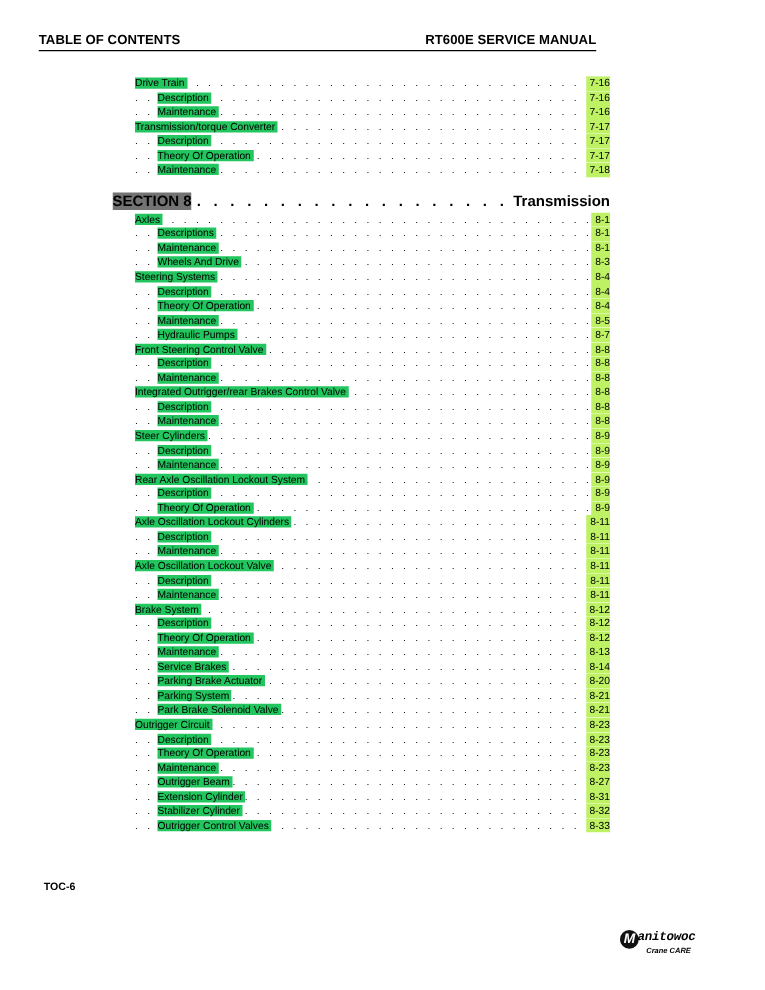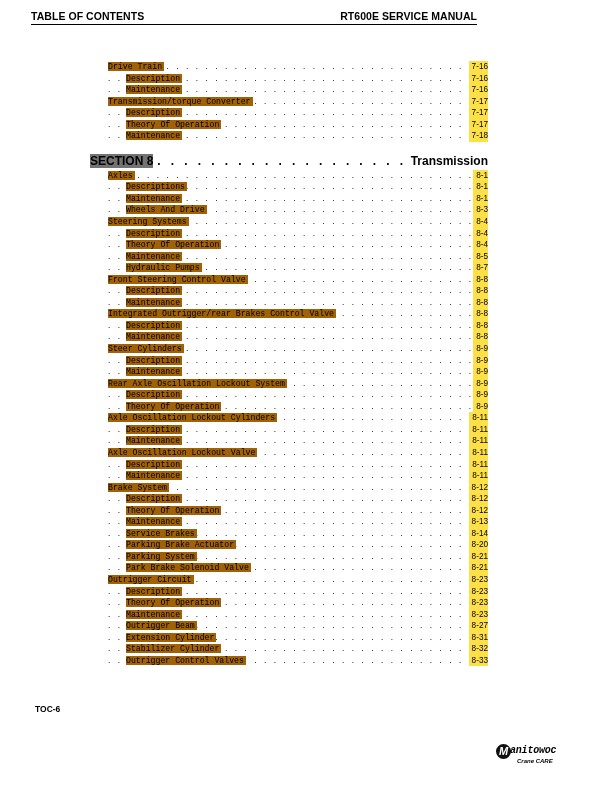--- a/index.html
+++ b/index.html
@@ -1,42 +1,42 @@
 <!DOCTYPE html>
 <html><head>
   <meta charset="utf-8">
   <style>
     html, body { margin: 0; padding: 0; background: #ffffff; }
     body {
       width: 612px; height: 792px; position: relative; overflow: hidden;
       font-family: "Liberation Sans", sans-serif; color: #000;
     }
     .header {
-      position: absolute; left: 31px; top: 8px; width: 446px; height: 16px;
+      position: absolute; left: 31px; top: 24px; width: 446px; height: 16px;
       border-bottom: 1.2px solid #000;
     }
     .header .left, .header .right {
       position: absolute; top: 2px; font-weight: bold; font-size: 10.5px; letter-spacing: 0.05px;
     }
     .header .left { left: 0; }
     .header .right { right: 0; }
 
     .toc { position: absolute; left: 108px; top: 61px; width: 380px; }
     .row {
       position: relative; height: 11.55px; line-height: 11.55px;
       font-size: 8.2px; white-space: nowrap; overflow: hidden;
     }
     .row.l2 { padding-left: 18px; }
-    .row .title { background: #a16207; position: relative; z-index: 2; padding-right: 2px; font-family: Liberation Mono, monospace; }
+    .row .title { background: #22c55e; position: relative; z-index: 2; padding-right: 2px; }
     .row .dots {
       position: absolute; left: 0; right: 0; top: 0; z-index: 1;
       color: #000; letter-spacing: 2.6px; overflow: hidden;
     }
     .row .page {
-      position: absolute; right: 0; top: 0; z-index: 2; background: #fde047; padding-left: 3px;
+      position: absolute; right: 0; top: 0; z-index: 2; background: #bef264; padding-left: 3px;
     }
     .gap { height: 11px; }
     .section {
       position: relative; margin-left: -18px; width: 398px; height: 17px; line-height: 17px;
       font-size: 12px; font-weight: bold; white-space: nowrap; overflow: hidden;
     }
     .section .stitle { background: #737373; position: relative; z-index: 2; }
     .section .sdots { position: absolute; left: 0; right: 0; top: 0; z-index: 1; letter-spacing: 3.4px; overflow: hidden; }
     .section .sname { position: absolute; right: 0; top: 0; z-index: 2; background: #fff; padding-left: 1px; }
 

